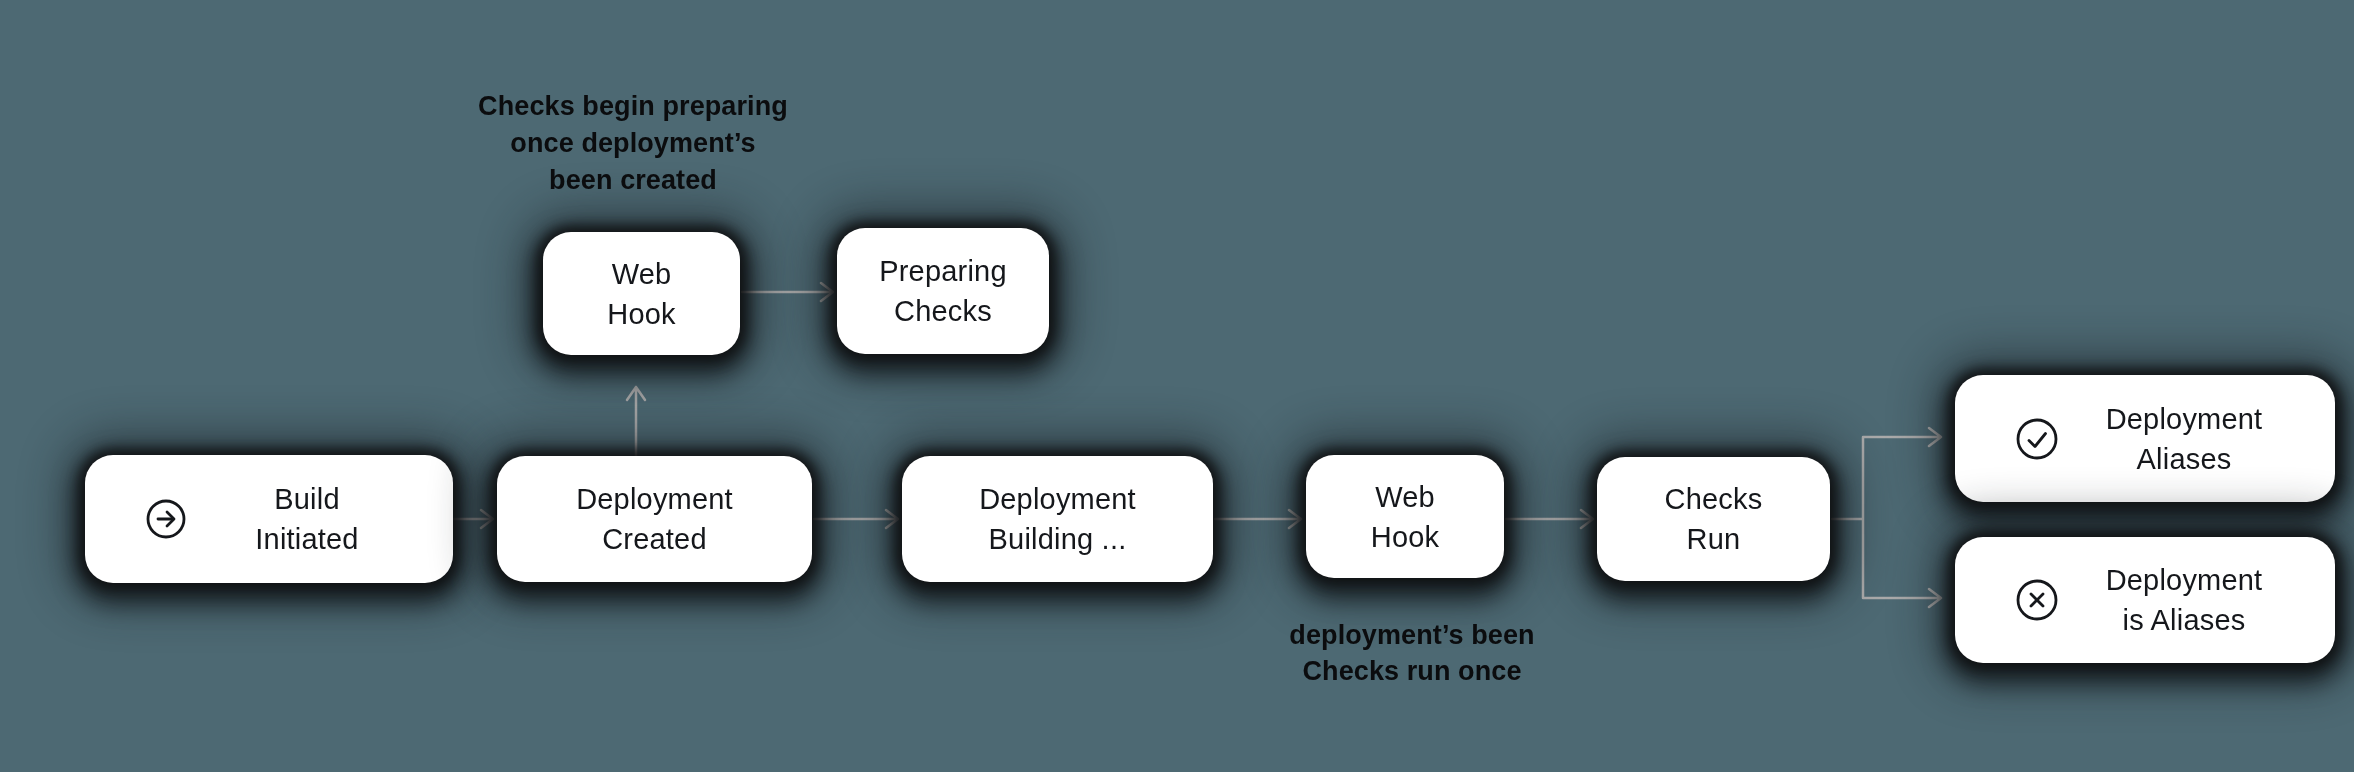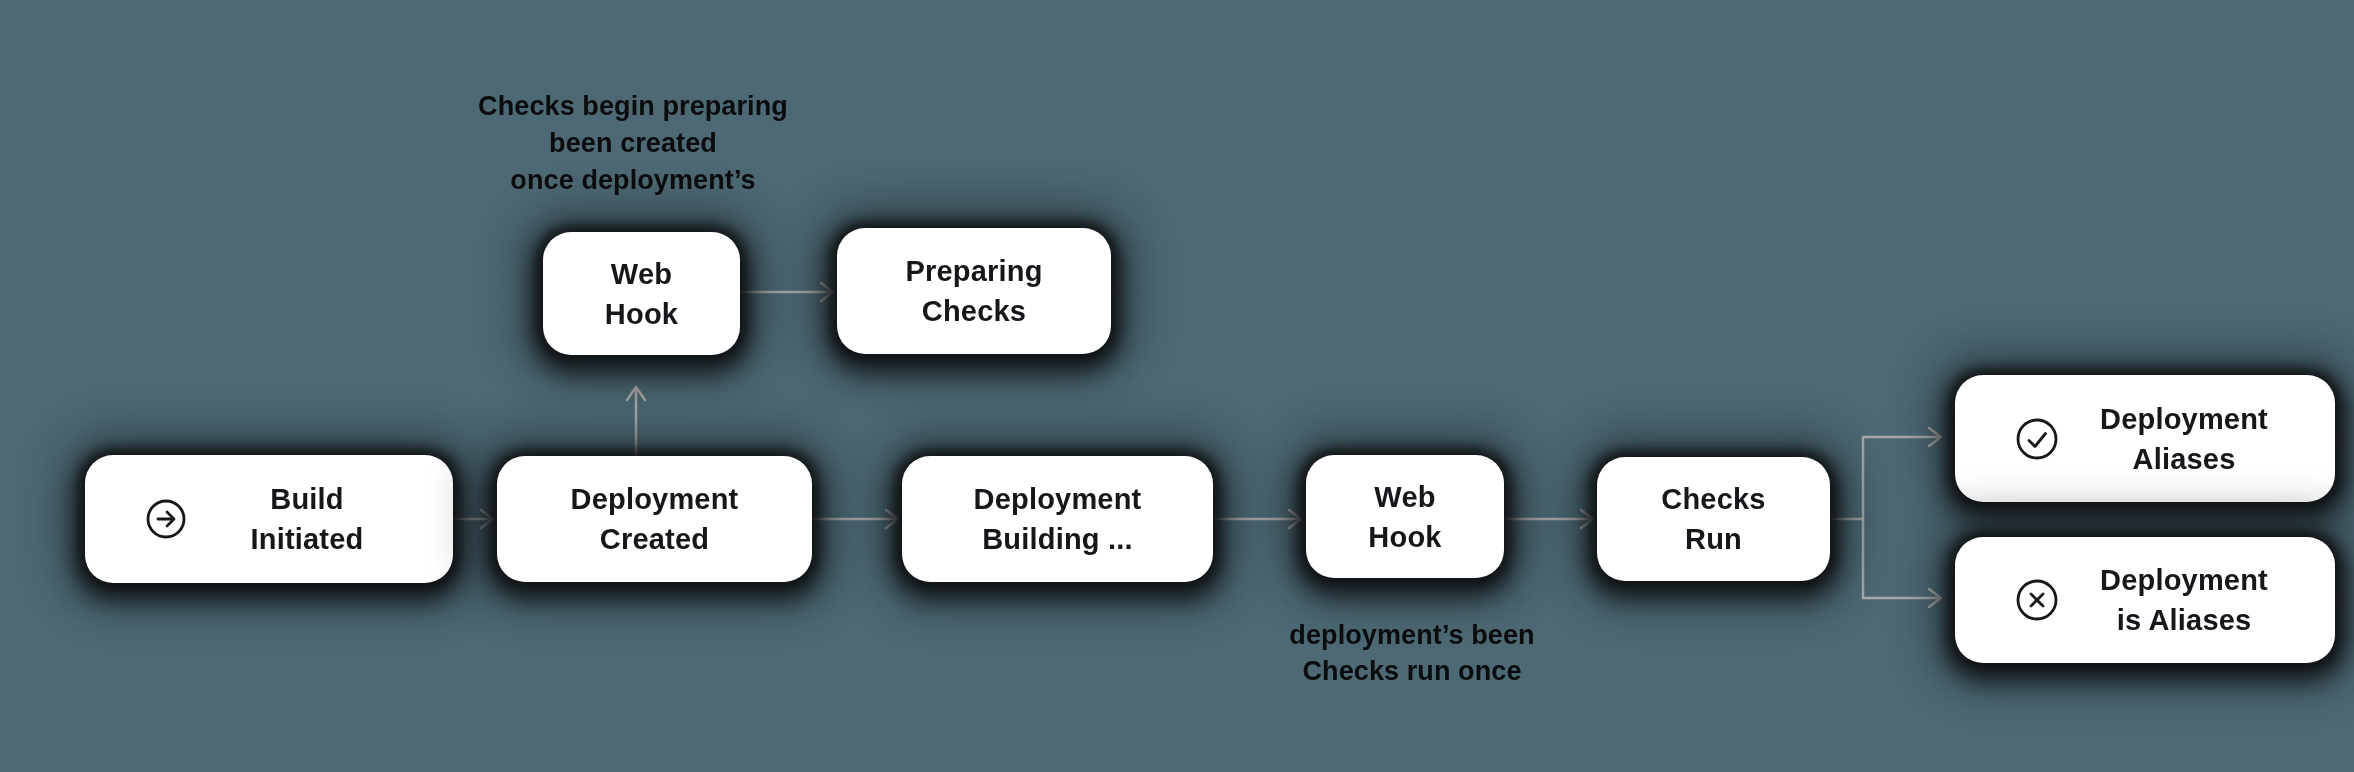--- a/index.html
+++ b/index.html
@@ -45,21 +45,21 @@
       0 0 12px 6px rgba(15,16,18,0.85),
       0 10px 22px 10px rgba(5,6,8,0.60),
       0 0 44px 22px rgba(25,30,34,0.48);
   }
   .node .label{
     display:flex;
     flex-direction:column;
     text-align:center;
     font-size:29px;
     line-height:40px;
-    font-weight:700;
+    font-weight:400;
     color:var(--node-text);
     letter-spacing:0.2px;
   }
   .node.with-icon{
     justify-content:flex-start;
   }
   .node.with-icon .icon{
     flex:0 0 auto;
     margin-left:60px;
     display:flex;
@@ -84,21 +84,21 @@
     font-weight:700;
     color:var(--annotation-text);
     font-size:27px;
     line-height:37px;
     letter-spacing:0.1px;
   }
   .annotation span{display:block;}
 
   
   #node-webhook-top      {left:543px;  top:232px; width:197px; height:123px;}
-  #node-preparing-checks {left:837px;  top:228px; width:274px; height:126px;}
+  #node-preparing-checks {left:837px;  top:228px; width:212px; height:126px;}
   #node-build-initiated  {left:85px;   top:455px; width:368px; height:128px;}
   #node-deployment-created {left:497px; top:456px; width:315px; height:126px;}
   #node-deployment-building{left:902px; top:456px; width:311px; height:126px;}
   #node-webhook-main     {left:1306px; top:455px; width:198px; height:123px;}
   #node-checks-run       {left:1597px; top:457px; width:233px; height:124px;}
   #node-deployment-aliases {left:1955px; top:375px; width:380px; height:127px;}
   #node-deployment-blocked {left:1955px; top:537px; width:380px; height:126px;}
   #annotation-checks-begin {left:383px;  top:88px;  width:500px;}
   #annotation-checks-run-once {left:1212px; top:617px; width:400px; line-height:36px;}
 </style>
@@ -119,22 +119,22 @@
 
     <path d="M 636 457 V 387 M 627 400 L 636 387 L 645 400"></path>
 
     <path d="M 742 292 H 833 M 821 283 L 833 292 L 821 301"></path>
 
     <path d="M 1832 519 H 1863 M 1863 437 V 598 M 1863 437 H 1941 M 1929 428 L 1941 437 L 1929 446 M 1863 598 H 1941 M 1929 589 L 1941 598 L 1929 607"></path>
   </svg>
 
   <div class="annotation" id="annotation-checks-begin">
     <span>Checks begin preparing</span>
+    <span>once deployment’s</span>
     <span>been created</span>
-    <span>once deployment’s</span>
   </div>
   <div class="annotation" id="annotation-checks-run-once">
     <span>deployment’s been</span>
     <span>Checks run once</span>
   </div>
 
   <div class="node" id="node-webhook-top">
     <div class="label">
       <span>Web</span>
       <span>Hook</span>

